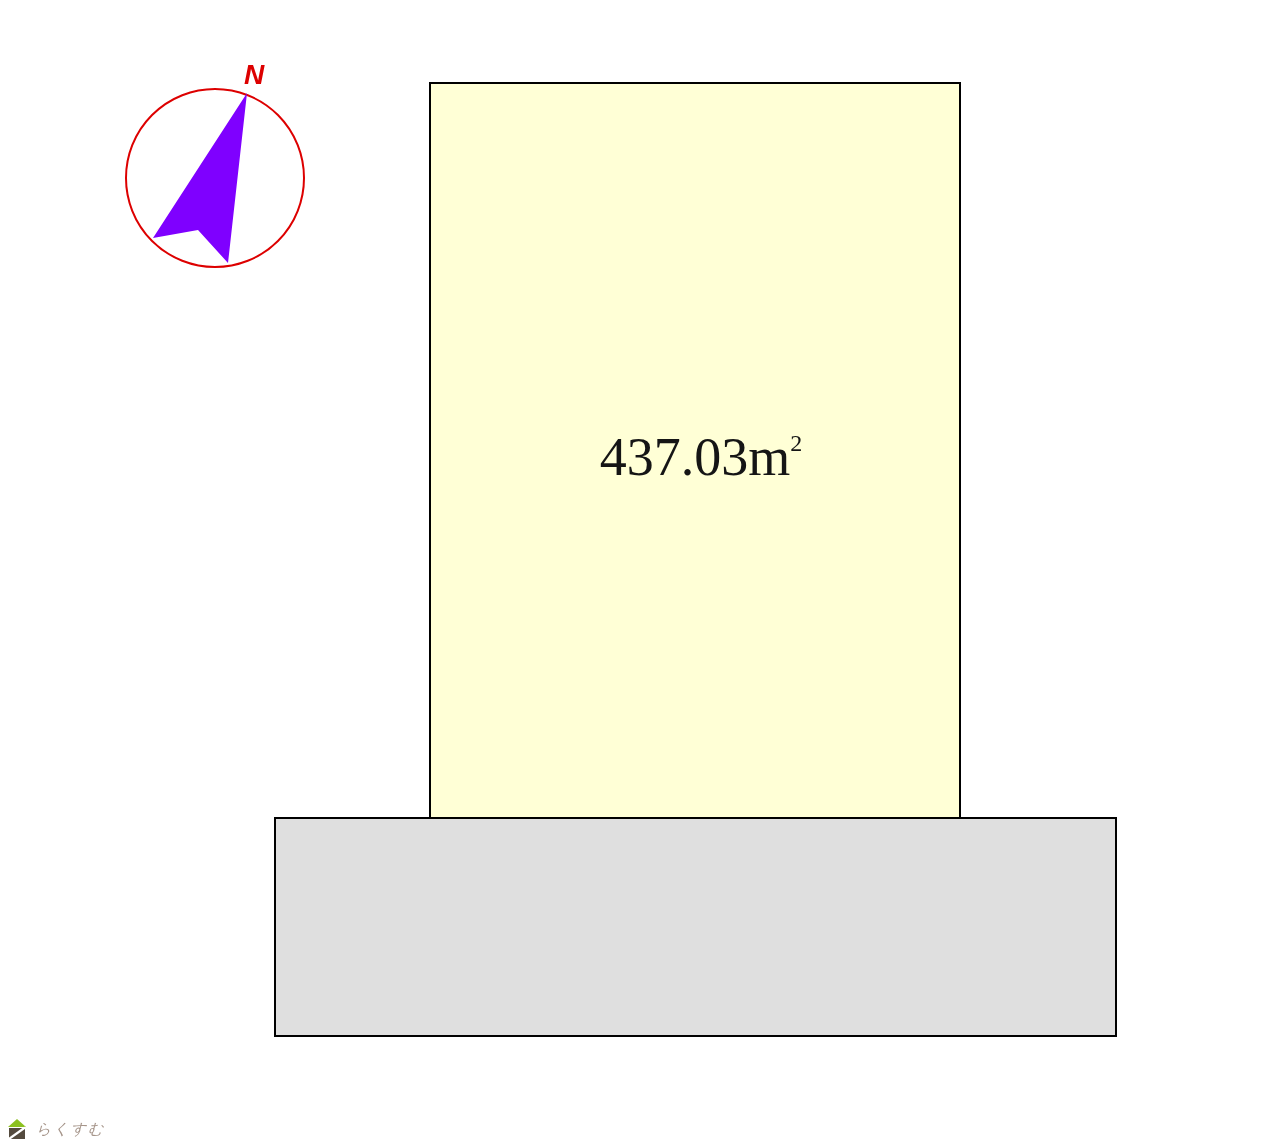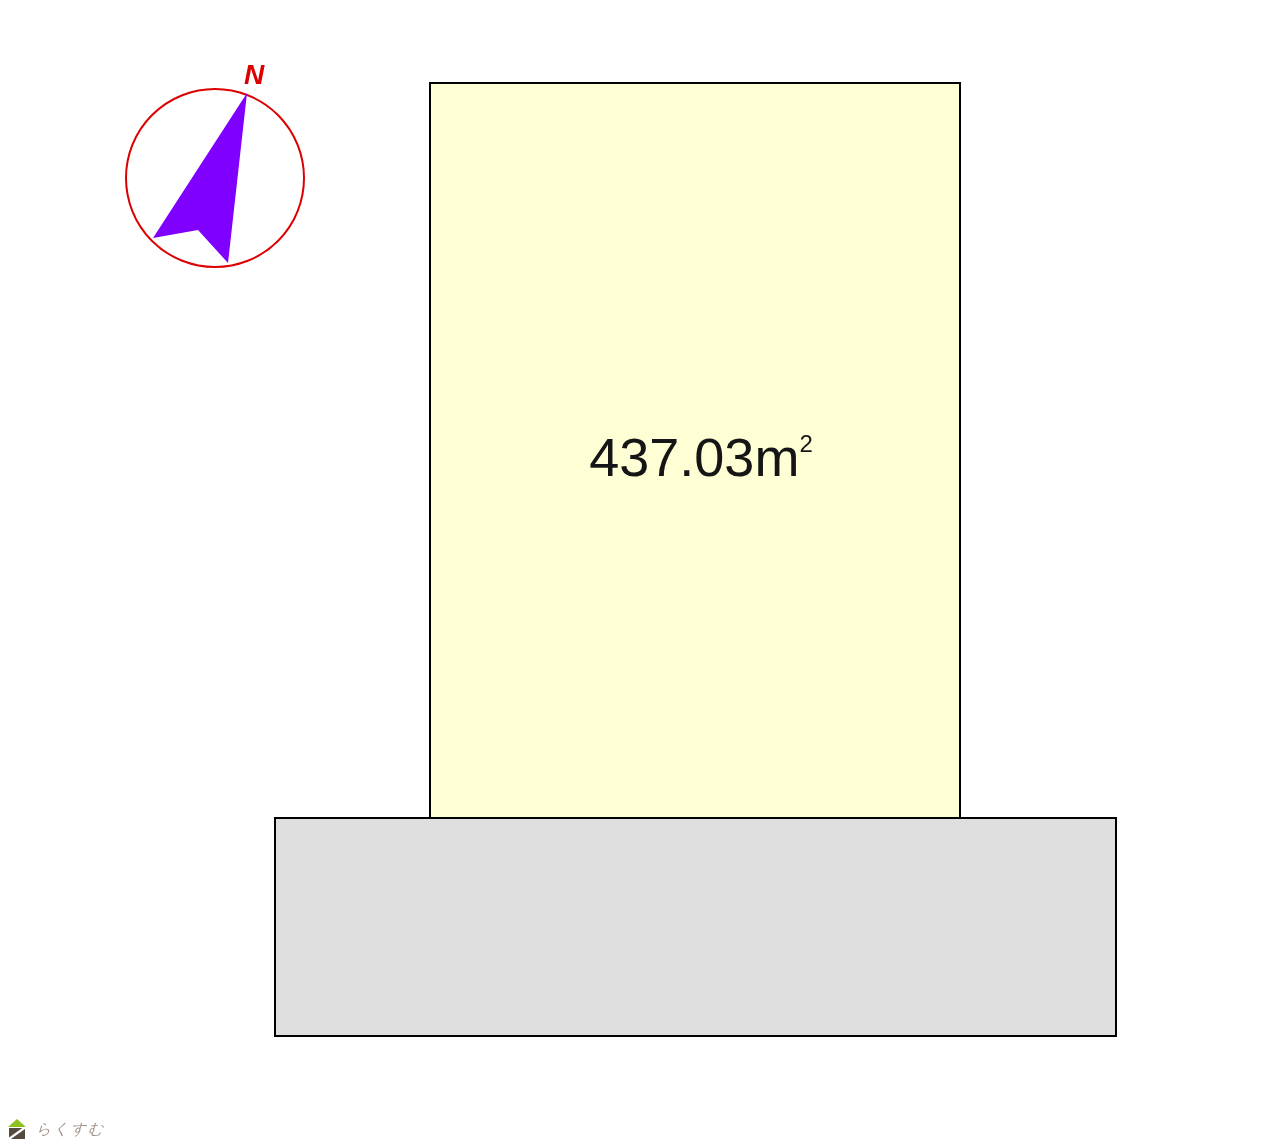--- a/index.html
+++ b/index.html
@@ -11,21 +11,21 @@
   .compass-svg{position:absolute;left:120px;top:50px;}
   .compass-n{font-family:"Liberation Sans",sans-serif;font-style:italic;font-weight:bold;font-size:28px;}
   
   .plot{
     position:absolute;left:429px;top:82px;width:532px;height:735px;
     box-sizing:border-box;background:#ffffd6;
     border:2px solid #000;border-bottom:none;
     display:flex;flex-direction:column;align-items:center;justify-content:center;
   }
   .area-text{
-    font-family:Liberation Sans, sans-serif;
+    font-family:Liberation Serif, serif;
     font-size:54px;line-height:55px;color:#151515;
     text-align:center;white-space:nowrap;
   }
   .area-line1{transform:translateX(6px);}
   .sup{font-size:24px;vertical-align:24px;letter-spacing:0;}
   
   .road{
     position:absolute;left:274px;top:817px;width:843px;height:220px;
     box-sizing:border-box;background:#dfdfdf;border:2px solid #000;
   }

